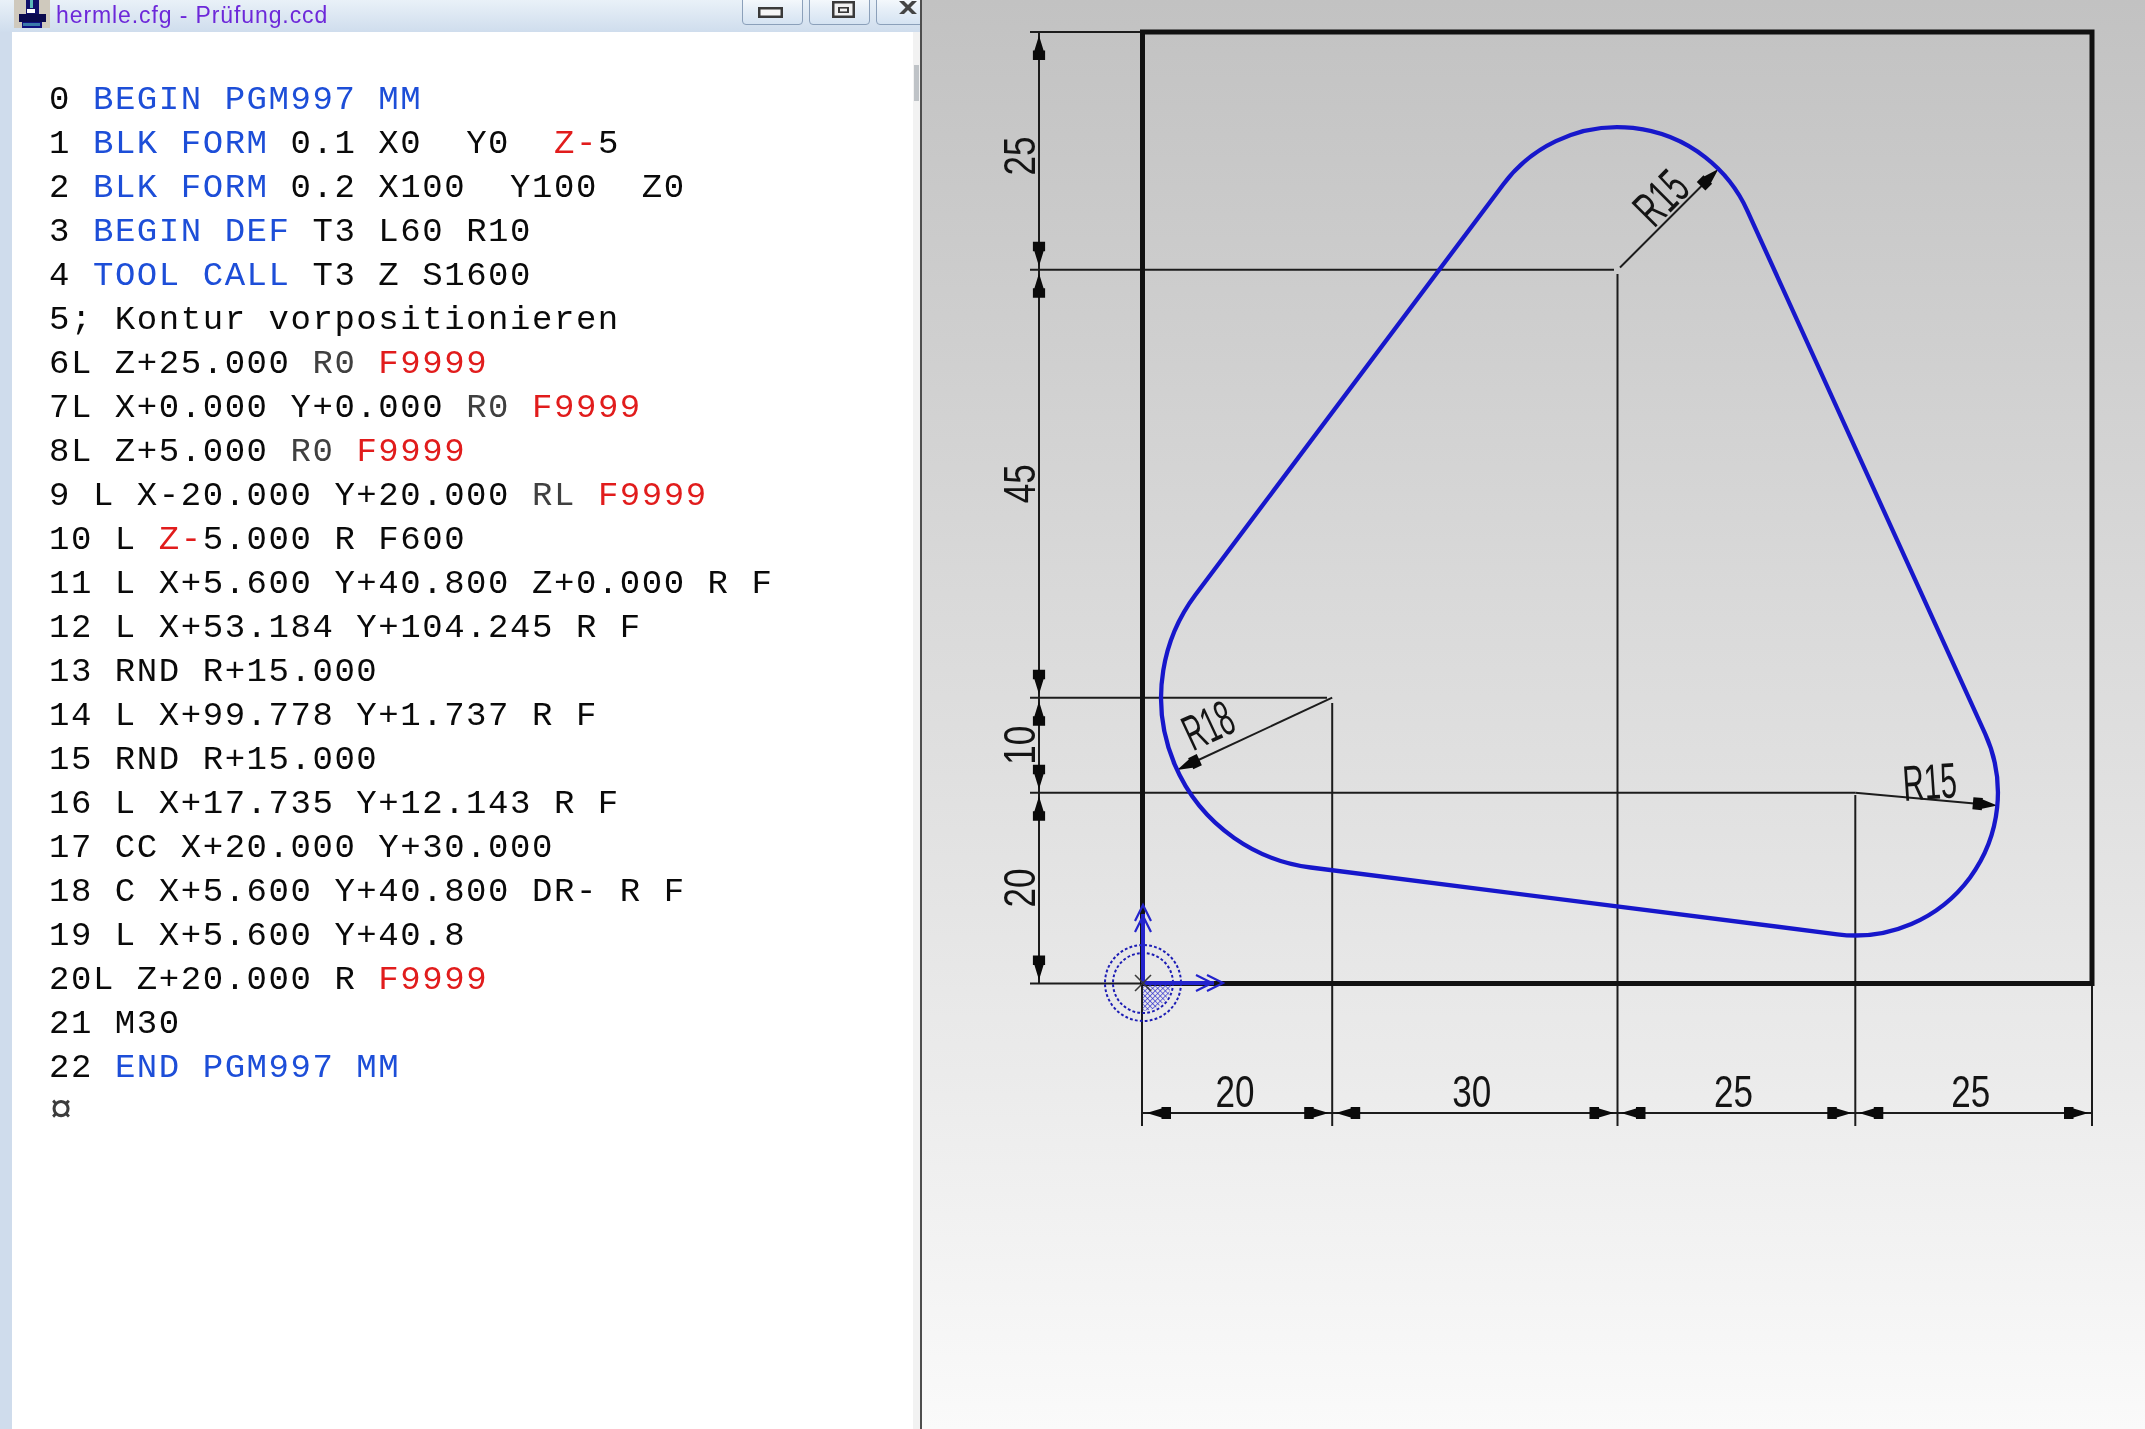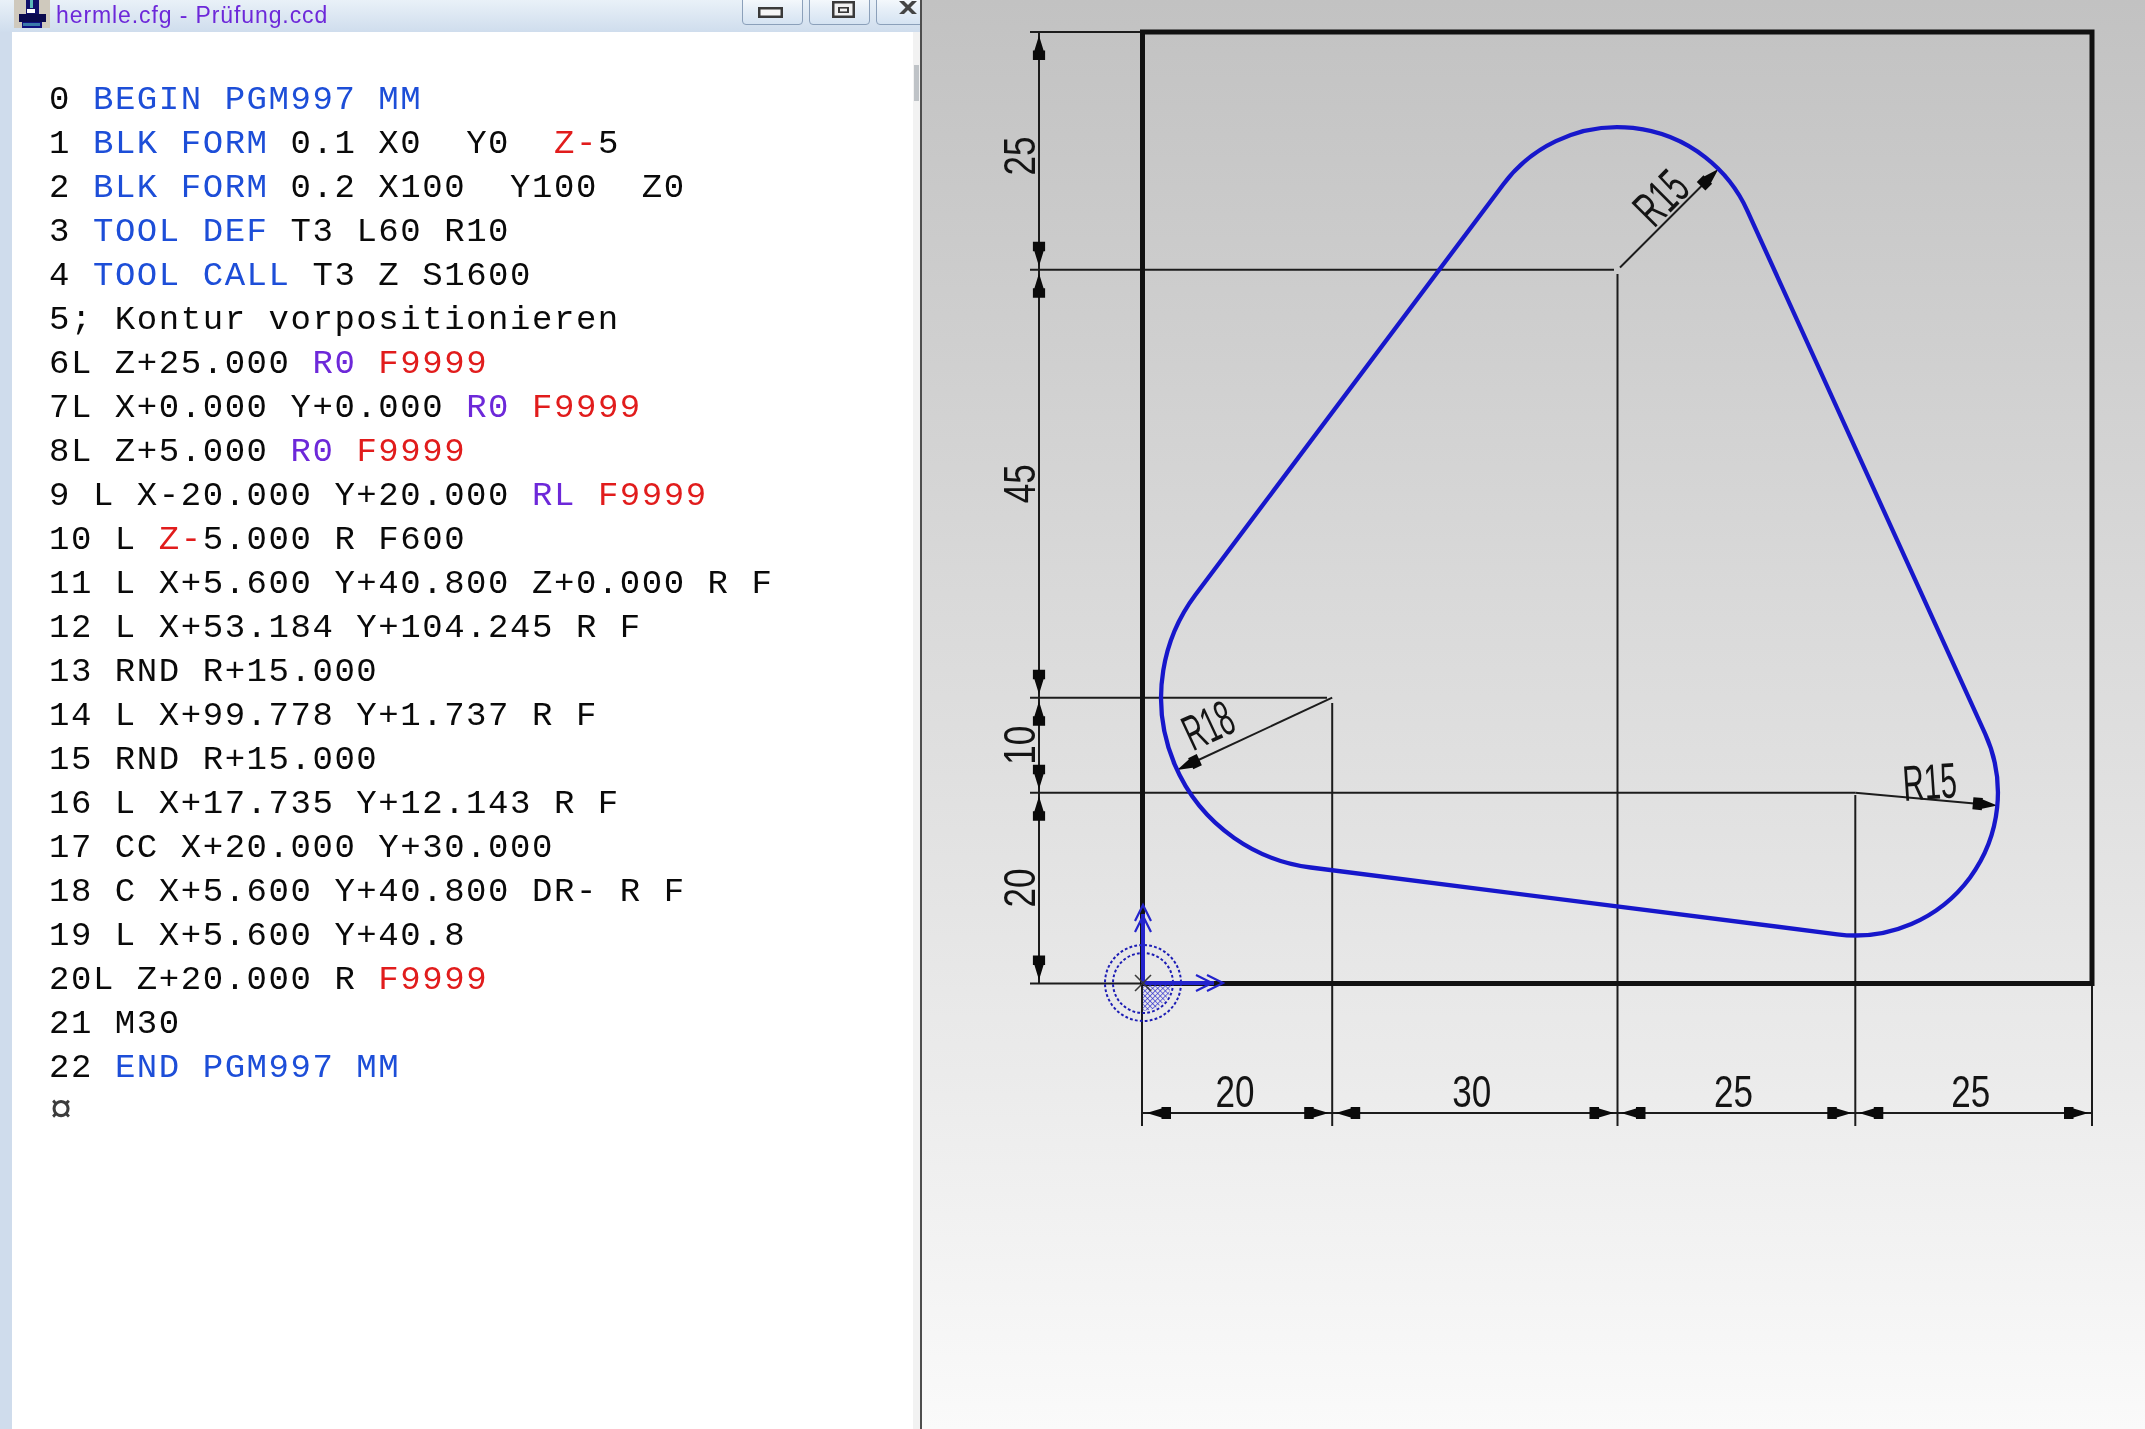--- a/index.html
+++ b/index.html
@@ -7,21 +7,21 @@
 #titlebar{position:absolute;left:0;top:0;width:922px;height:32px;
   background:linear-gradient(#e9f1f8,#cfdded);}
 #title{position:absolute;left:56px;top:0px;font:23px/30px "Liberation Sans",sans-serif;color:#6d28d9;letter-spacing:0.9px;}
 #content{position:absolute;left:12px;top:32px;width:901px;height:1397px;background:#fff;}
 #sbar{position:absolute;left:913px;top:32px;width:7px;height:1397px;background:#f2f2f2;}
 #thumb{position:absolute;left:914px;top:65px;width:5px;height:36px;background:#bfc3c7;}
 .btn{position:absolute;top:-6px;height:31px;width:61px;border:1px solid #8ba0ba;border-radius:0 0 4px 4px;
   background:linear-gradient(#fbfdfe,#e8f0f8 45%,#d5e3f2);}
 pre#code{position:absolute;left:49px;top:78px;margin:0;font-family:"Liberation Mono",monospace;
   font-size:34px;line-height:44px;color:#0a0a0a;letter-spacing:1.55px;}
-.b{color:#1d4ed8;} .r{color:#e11c1c;} .g{color:#6d28d9;}
+.b{color:#1d4ed8;} .r{color:#e11c1c;} .g{color:#404040;}
 .eof{font-size:40px;color:#3c3c3c;}
 #panel{position:absolute;left:920px;top:0;width:1225px;height:1429px;
   background:linear-gradient(180deg,#c2c2c2 0%,#cacaca 15%,#dbdbdb 45%,#ebebeb 75%,#fafafa 100%);
   border-left:2px solid #4e4e4e;}
 #panel svg{position:absolute;left:-920px;top:0;}
 </style></head>
 <body>
 <div id="win">
   <div id="titlebar"></div>
   <svg id="winicon" style="position:absolute;left:14px;top:0;" width="36" height="28" viewBox="0 0 36 28">
@@ -49,21 +49,21 @@
     <g transform="translate(141,1)" fill="#444">
       <polygon points="0,0 5,0 9,4 13,0 18,0 11.5,6.5 18,13 13,13 9,9 5,13 0,13 6.5,6.5"></polygon>
     </g>
   </svg>
   <div id="content"></div>
   <div id="sbar"></div>
   <div id="thumb"></div>
 <pre id="code"><span>0 </span><span class="b">BEGIN PGM997 MM</span>
 <span>1 </span><span class="b">BLK FORM</span> 0.1 X0  Y0  <span class="r">Z-</span>5
 <span>2 </span><span class="b">BLK FORM</span> 0.2 X100  Y100  Z0
-<span>3 </span><span class="b">TOOL DEF</span> T3 L60 R10
+<span>3 </span><span class="b">BEGIN DEF</span> T3 L60 R10
 <span>4 </span><span class="b">TOOL CALL</span> T3 Z S1600
 5; Kontur vorpositionieren
 6L Z+25.000 <span class="g">R0</span> <span class="r">F9999</span>
 7L X+0.000 Y+0.000 <span class="g">R0</span> <span class="r">F9999</span>
 8L Z+5.000 <span class="g">R0</span> <span class="r">F9999</span>
 9 L X-20.000 Y+20.000 <span class="g">RL</span> <span class="r">F9999</span>
 10 L <span class="r">Z-</span>5.000 R F600
 11 L X+5.600 Y+40.800 Z+0.000 R F
 12 L X+53.184 Y+104.245 R F
 13 RND R+15.000

